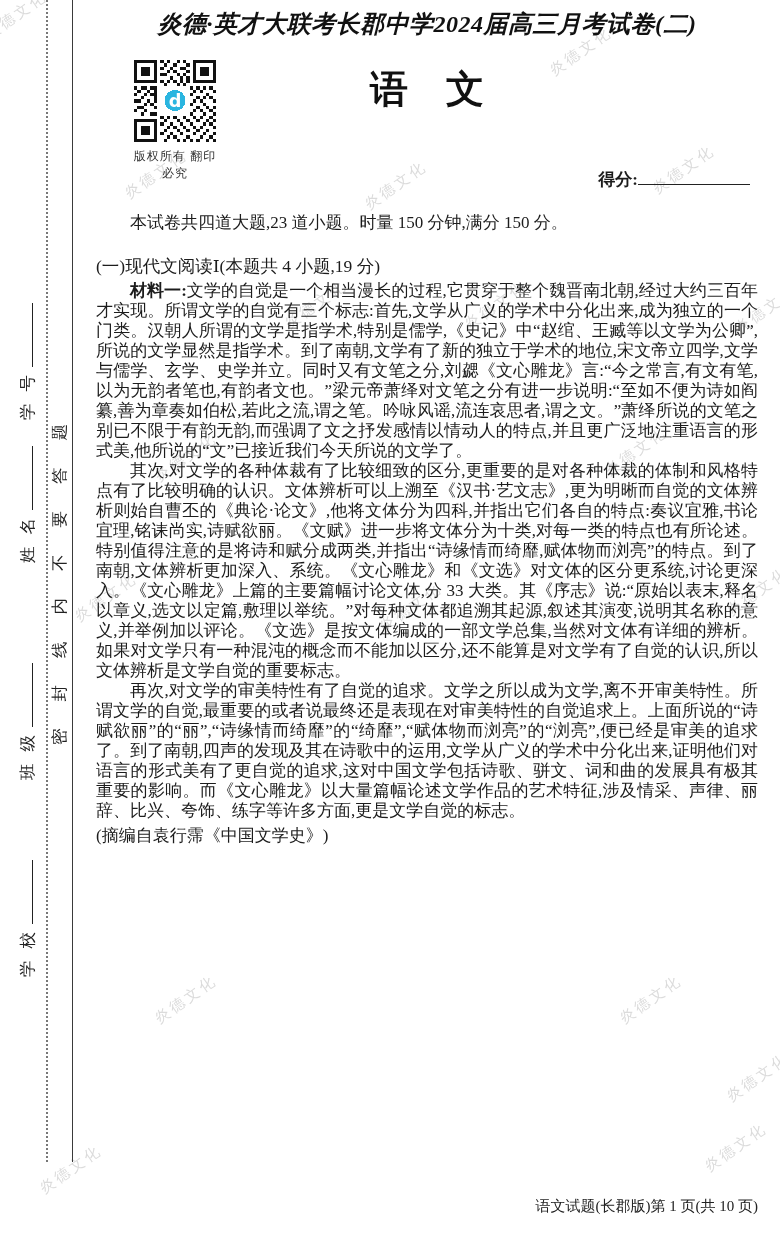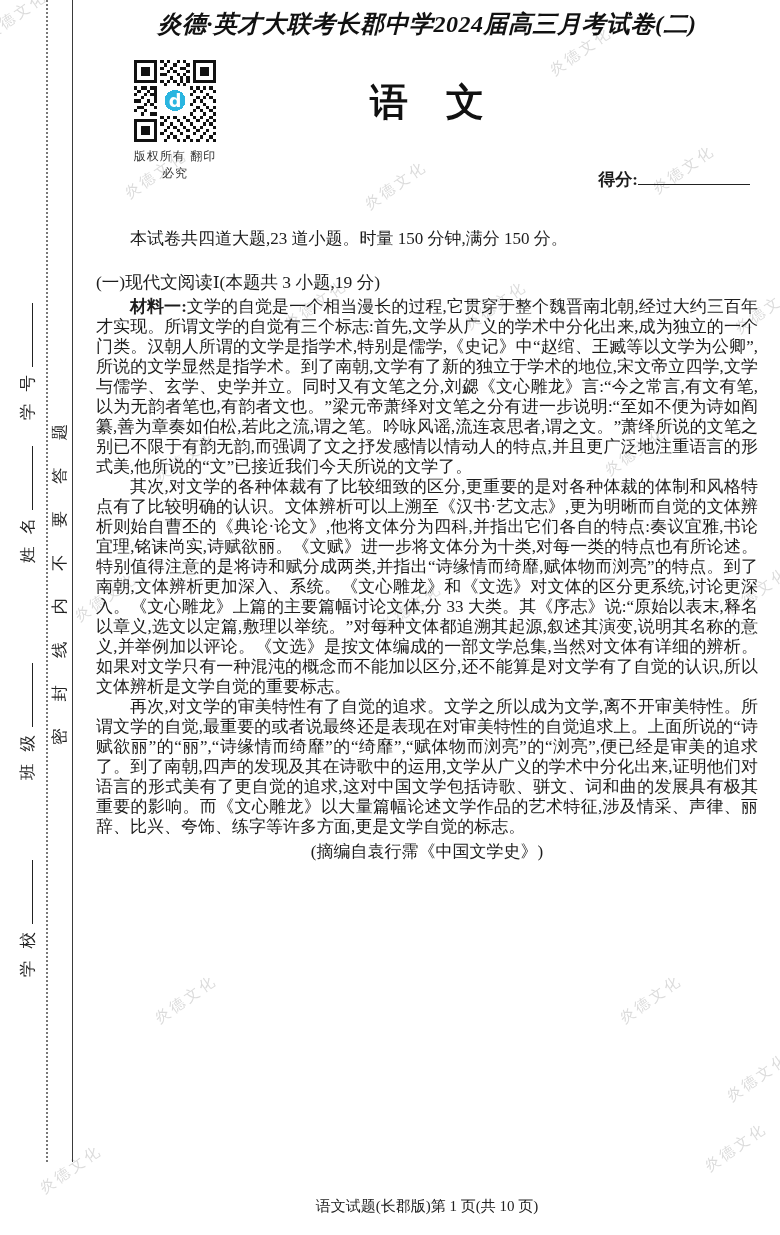--- a/index.html
+++ b/index.html
@@ -22,36 +22,36 @@
   .seal-text{position:absolute;left:-105px;top:569px;width:330px;height:22px;
       transform:rotate(-90deg);white-space:nowrap;font-size:16.5px;letter-spacing:27px;color:#222;}
 
   
   .content{position:absolute;left:96px;top:0;width:662px;}
   .exam-title{position:absolute;top:8px;width:100%;text-align:center;
       font-size:24px;font-weight:900;font-style:italic;letter-spacing:.5px;color:#111;}
   .qr-block{position:absolute;left:36px;top:60px;width:86px;text-align:center;}
   .qr-caption{font-size:12px;letter-spacing:1px;color:#333;margin-top:2px;
       font-family:"Liberation Sans","DejaVu Sans",sans-serif;}
-  .subject-title{position:absolute;top:77px;width:100%;text-align:center;
+  .subject-title{position:absolute;top:64px;width:100%;text-align:center;
       font-size:38px;font-weight:bold;color:#111;}
   .score-line{position:absolute;top:168px;right:8px;font-size:17px;font-weight:bold;}
   .score-line .blank{display:inline-block;width:112px;height:15px;border-bottom:1.3px solid #222;}
 
   .flow{position:absolute;top:210px;width:100%;}
-  .intro{margin:16px 0 16px;text-indent:2em;font-size:17px;line-height:26px;}
+  .intro{margin:0 0 16px;text-indent:2em;font-size:17px;line-height:26px;}
   .h1{margin:0;font-size:17.5px;font-weight:bold;line-height:29px;}
   .h2{margin:0;font-size:17.5px;line-height:29px;}
   .h2 .bold{font-weight:normal;}
   .instr{margin:0;text-indent:2em;font-size:17px;line-height:29px;}
   .body-p{margin:0;text-indent:2em;font-size:17px;line-height:20px;
       text-align:justify;text-justify:inter-ideograph;}
   .body-p .mlabel{font-weight:bold;}
-  .attribution{margin:0;font-size:17px;line-height:29.6px;text-align:center;}
-  .footer{position:absolute;left:96px;top:1197px;width:662px;text-align:center;
+  .attribution{margin:0;font-size:17px;line-height:29.6px;text-align:left;}
+  .footer{position:absolute;left:96px;top:1197px;width:662px;text-align:right;
       font-size:15px;color:#222;}
 </style>
 </head>
 <body>
 
 <div class="page">
 
   <div class="wm" style="left:-20px;top:6px">炎德文化</div>
   <div class="wm" style="left:545px;top:42px">炎德文化</div>
   <div class="wm" style="left:120px;top:165px">炎德文化</div>
@@ -241,21 +241,21 @@
     <div class="subject-title">语　文</div>
 
     <div class="score-line">
       <span>得分:</span><span class="blank"></span>
     </div>
 
     <div class="flow">
       <p class="intro">本试卷共四道大题,23 道小题。时量 150 分钟,满分 150 分。</p>
 
 
-      <p class="h2"><span class="bold">(一)现代文阅读Ⅰ</span><span>(本题共 3 小题,19 分)</span></p>
+      <p class="h2"><span class="bold">(一)现代文阅读Ⅰ</span><span>(本题共 4 小题,19 分)</span></p>
 
 
       <p class="body-p"><span class="mlabel">材料一:</span><span>文学的自觉是一个相当漫长的过程,它贯穿于整个魏晋南北朝,经过大约三百年才实现。所谓文学的自觉有三个标志:首先,文学从广义的学术中分化出来,成为独立的一个门类。汉朝人所谓的文学是指学术,特别是儒学,《史记》中“赵绾、王臧等以文学为公卿”,所说的文学显然是指学术。到了南朝,文学有了新的独立于学术的地位,宋文帝立四学,文学与儒学、玄学、史学并立。同时又有文笔之分,刘勰《文心雕龙》言:“今之常言,有文有笔,以为无韵者笔也,有韵者文也。”梁元帝萧绎对文笔之分有进一步说明:“至如不便为诗如阎纂,善为章奏如伯松,若此之流,谓之笔。吟咏风谣,流连哀思者,谓之文。”萧绎所说的文笔之别已不限于有韵无韵,而强调了文之抒发感情以情动人的特点,并且更广泛地注重语言的形式美,他所说的“文”已接近我们今天所说的文学了。</span></p>
 
       <p class="body-p">其次,对文学的各种体裁有了比较细致的区分,更重要的是对各种体裁的体制和风格特点有了比较明确的认识。文体辨析可以上溯至《汉书·艺文志》,更为明晰而自觉的文体辨析则始自曹丕的《典论·论文》,他将文体分为四科,并指出它们各自的特点:奏议宜雅,书论宜理,铭诔尚实,诗赋欲丽。《文赋》进一步将文体分为十类,对每一类的特点也有所论述。特别值得注意的是将诗和赋分成两类,并指出“诗缘情而绮靡,赋体物而浏亮”的特点。到了南朝,文体辨析更加深入、系统。《文心雕龙》和《文选》对文体的区分更系统,讨论更深入。《文心雕龙》上篇的主要篇幅讨论文体,分 33 大类。其《序志》说:“原始以表末,释名以章义,选文以定篇,敷理以举统。”对每种文体都追溯其起源,叙述其演变,说明其名称的意义,并举例加以评论。《文选》是按文体编成的一部文学总集,当然对文体有详细的辨析。如果对文学只有一种混沌的概念而不能加以区分,还不能算是对文学有了自觉的认识,所以文体辨析是文学自觉的重要标志。</p>
 
       <p class="body-p">再次,对文学的审美特性有了自觉的追求。文学之所以成为文学,离不开审美特性。所谓文学的自觉,最重要的或者说最终还是表现在对审美特性的自觉追求上。上面所说的“诗赋欲丽”的“丽”,“诗缘情而绮靡”的“绮靡”,“赋体物而浏亮”的“浏亮”,便已经是审美的追求了。到了南朝,四声的发现及其在诗歌中的运用,文学从广义的学术中分化出来,证明他们对语言的形式美有了更自觉的追求,这对中国文学包括诗歌、骈文、词和曲的发展具有极其重要的影响。而《文心雕龙》以大量篇幅论述文学作品的艺术特征,涉及情采、声律、丽辞、比兴、夸饰、练字等许多方面,更是文学自觉的标志。</p>
 
       <p class="attribution">(摘编自袁行霈《中国文学史》)</p>
     </div>

